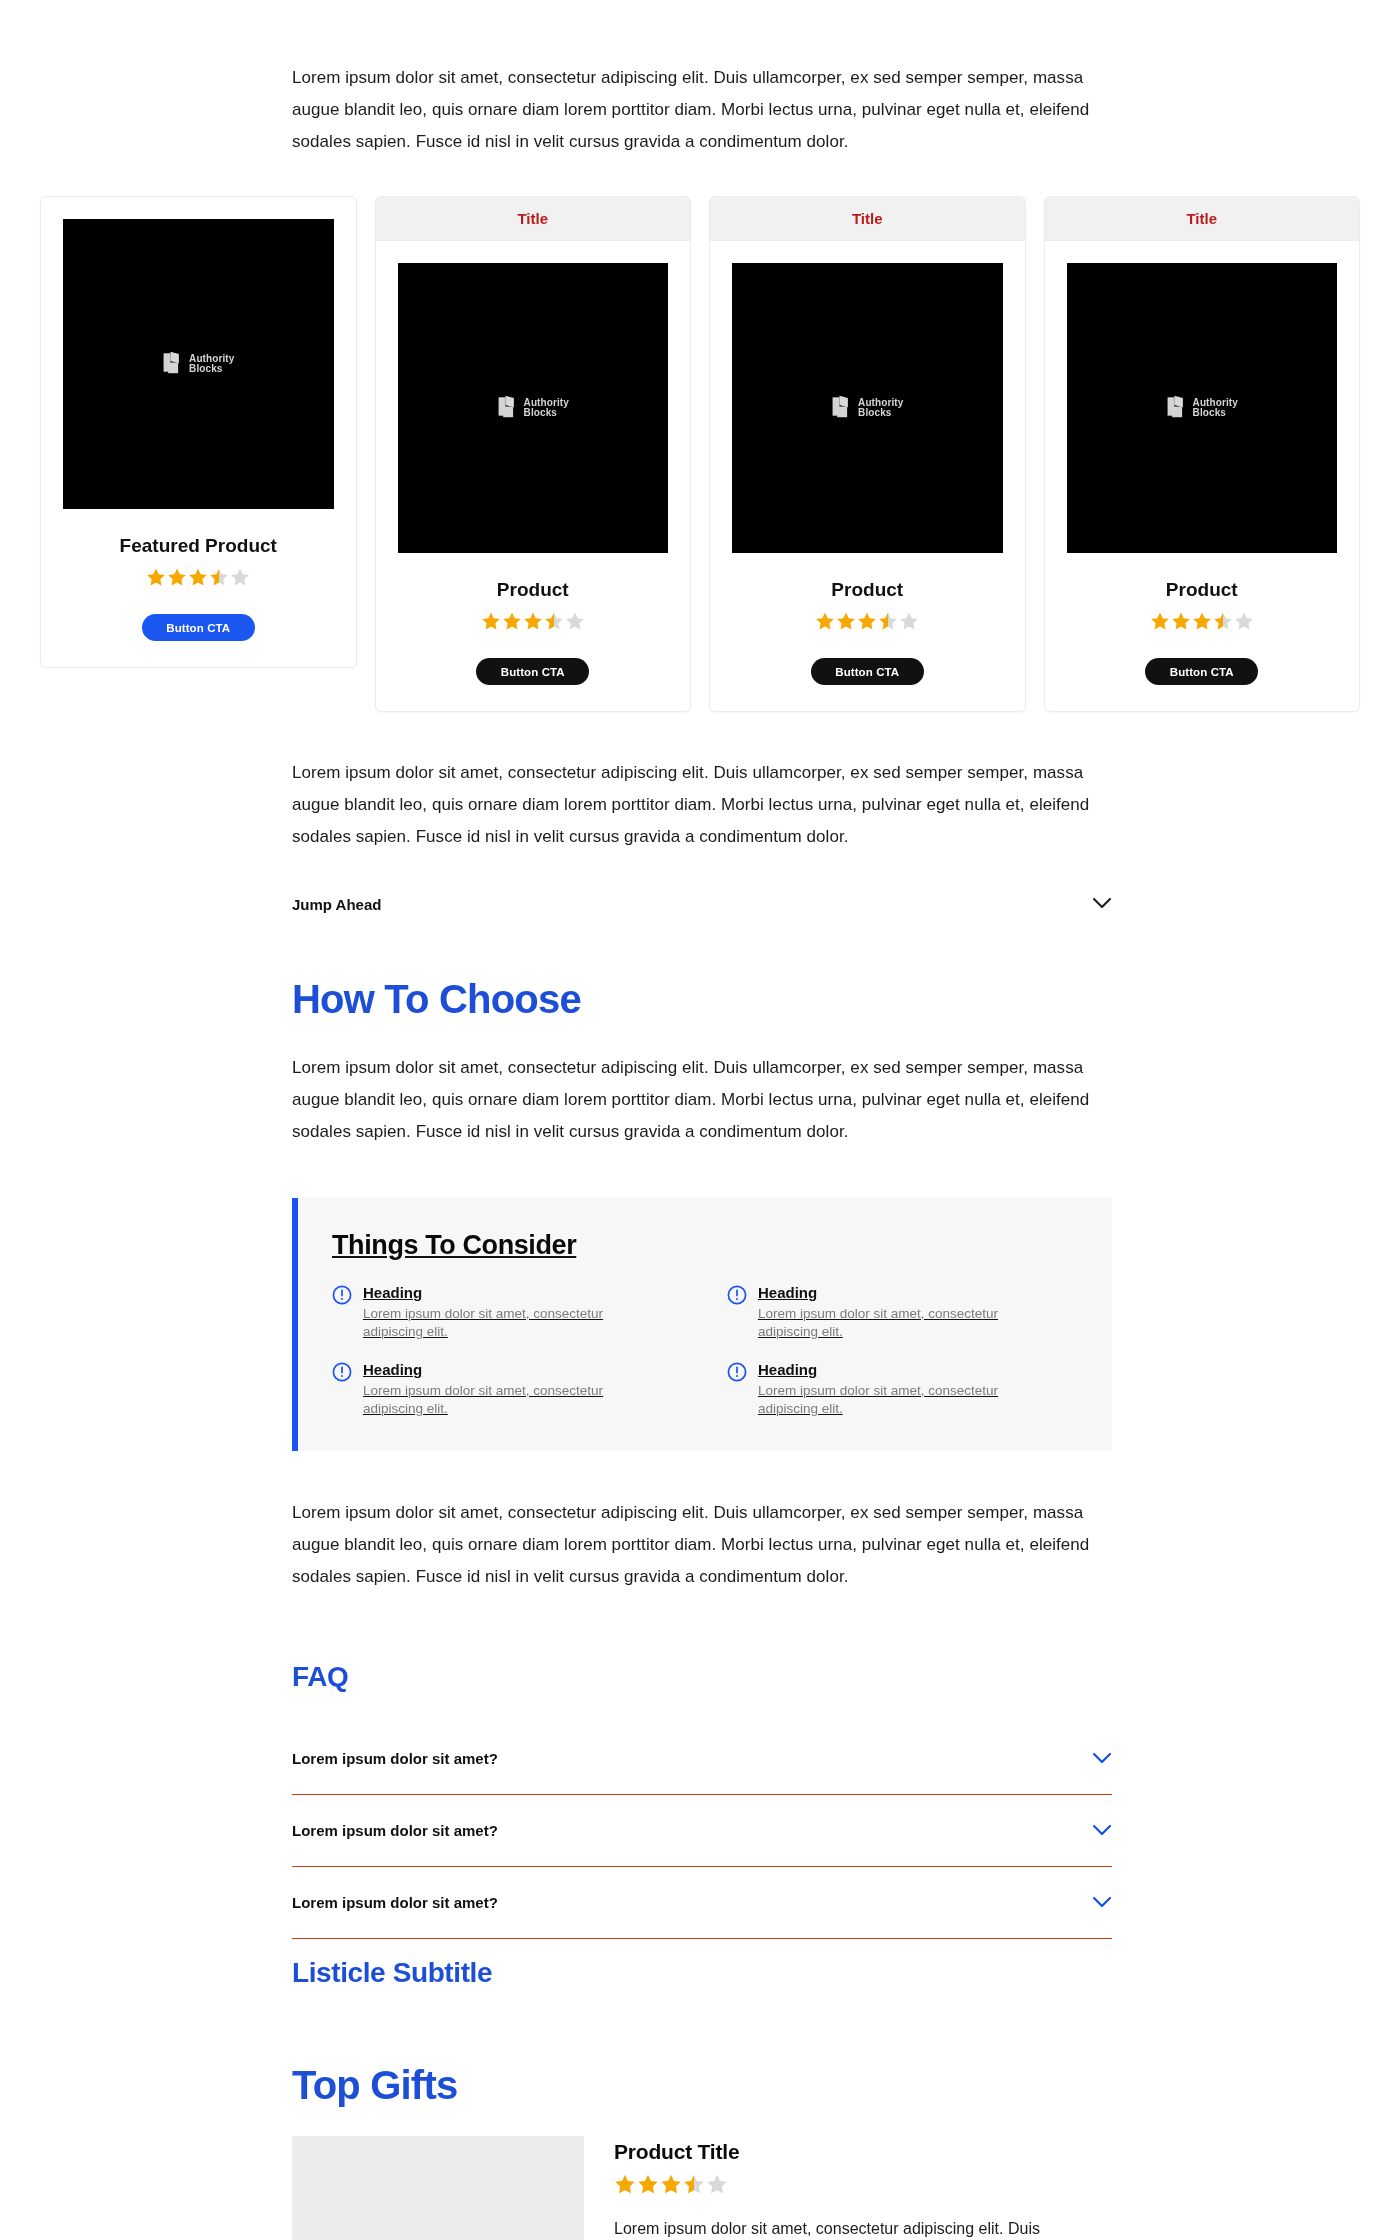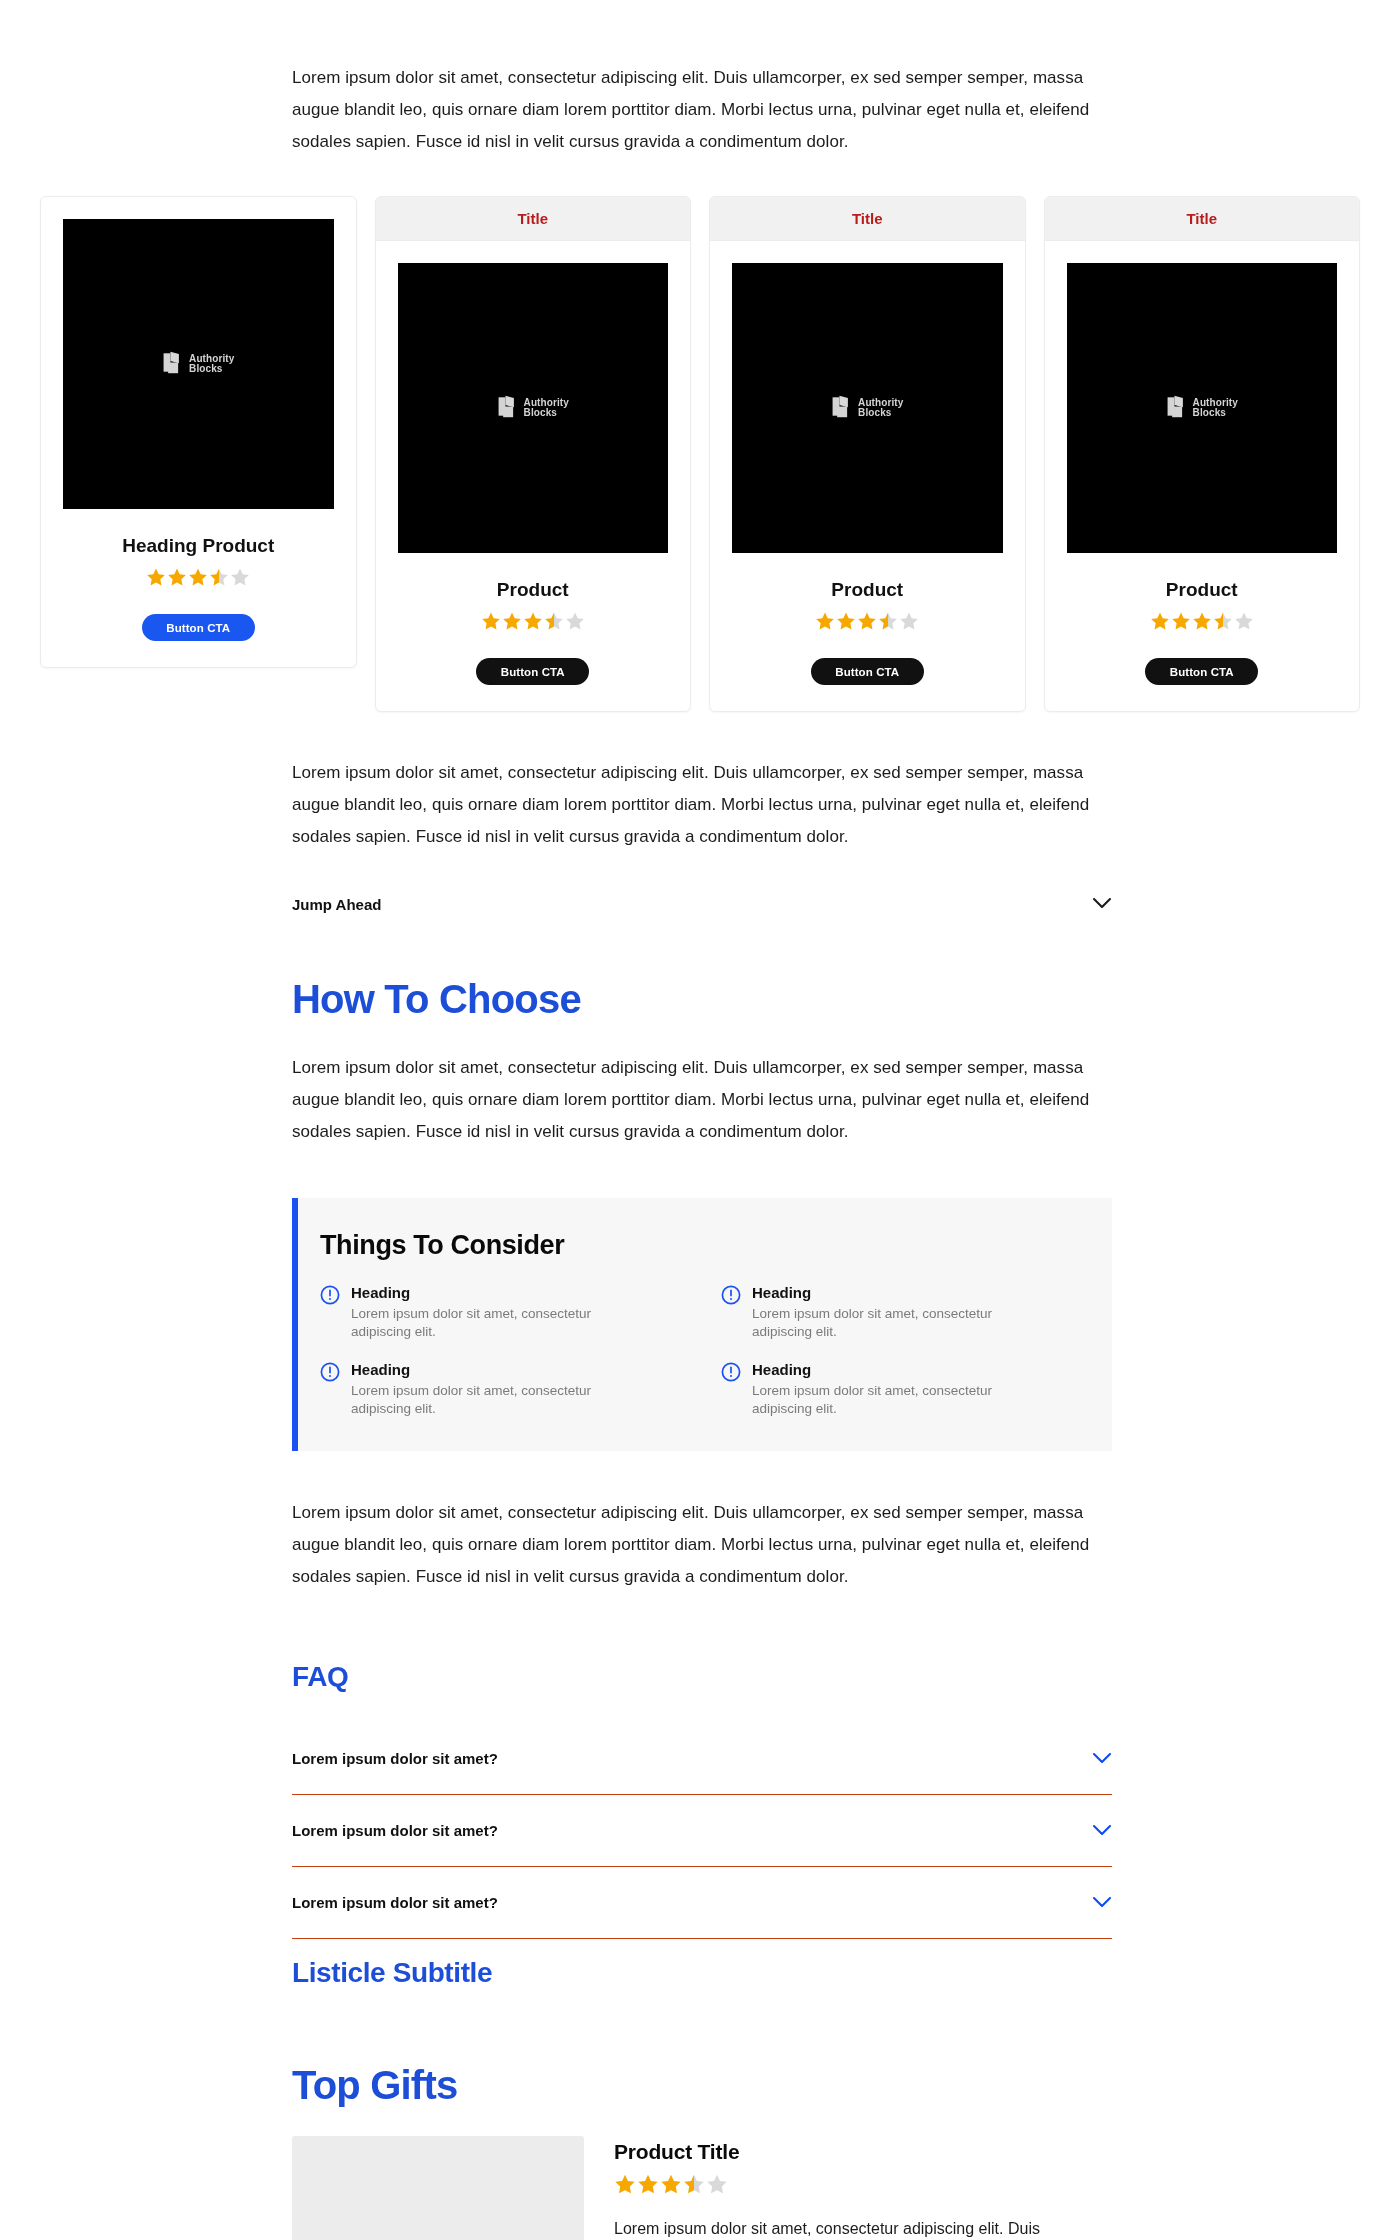--- a/index.html
+++ b/index.html
@@ -166,21 +166,22 @@
 
   .how-head  { margin: 64px 0 0 292px; }
   .how-para  { margin-top: 30px; }
 
   
   .consider {
     margin: 50px 0 0 292px;
     width: 820px;
     background: #f7f7f7;
     border-left: 6px solid #1a52f2;
-    padding: 32px 34px 34px 22px;
+    padding: 32px 34px 34px 34px;
+    text-decoration: underline;
   }
   .consider h3 {
     font-size: 27px;
     font-weight: 700;
     letter-spacing: -0.4px;
     color: #0a0a0a;
     margin-bottom: 22px;
   }
   .consider-grid {
     display: grid;
@@ -276,21 +277,21 @@
         <path d="M11 1 L22 4 V16 L11 13 Z" fill="#d9d9d9"></path>
         <path d="M8 15 H21 V29 H8 Z" fill="#d4d4d4"></path>
       </svg>
     </span>
     <span class="wm-text">
       <span>Authority</span>
       <span>Blocks</span>
     </span>
   </div>
       </div>
-      <div class="prod-name">Heading Product</div>
+      <div class="prod-name">Featured Product</div>
       <div class="stars">
             <svg width="20" height="20" viewBox="0 0 24 24">
     <polygon points="12,1.8 15.2,8.6 22.6,9.6 17.2,14.8 18.6,22.2 12,18.7 5.4,22.2 6.8,14.8 1.4,9.6 8.8,8.6" fill="#f7a800"></polygon>
             </svg>
             <svg width="20" height="20" viewBox="0 0 24 24">
     <polygon points="12,1.8 15.2,8.6 22.6,9.6 17.2,14.8 18.6,22.2 12,18.7 5.4,22.2 6.8,14.8 1.4,9.6 8.8,8.6" fill="#f7a800"></polygon>
             </svg>
             <svg width="20" height="20" viewBox="0 0 24 24">
     <polygon points="12,1.8 15.2,8.6 22.6,9.6 17.2,14.8 18.6,22.2 12,18.7 5.4,22.2 6.8,14.8 1.4,9.6 8.8,8.6" fill="#f7a800"></polygon>
             </svg>

